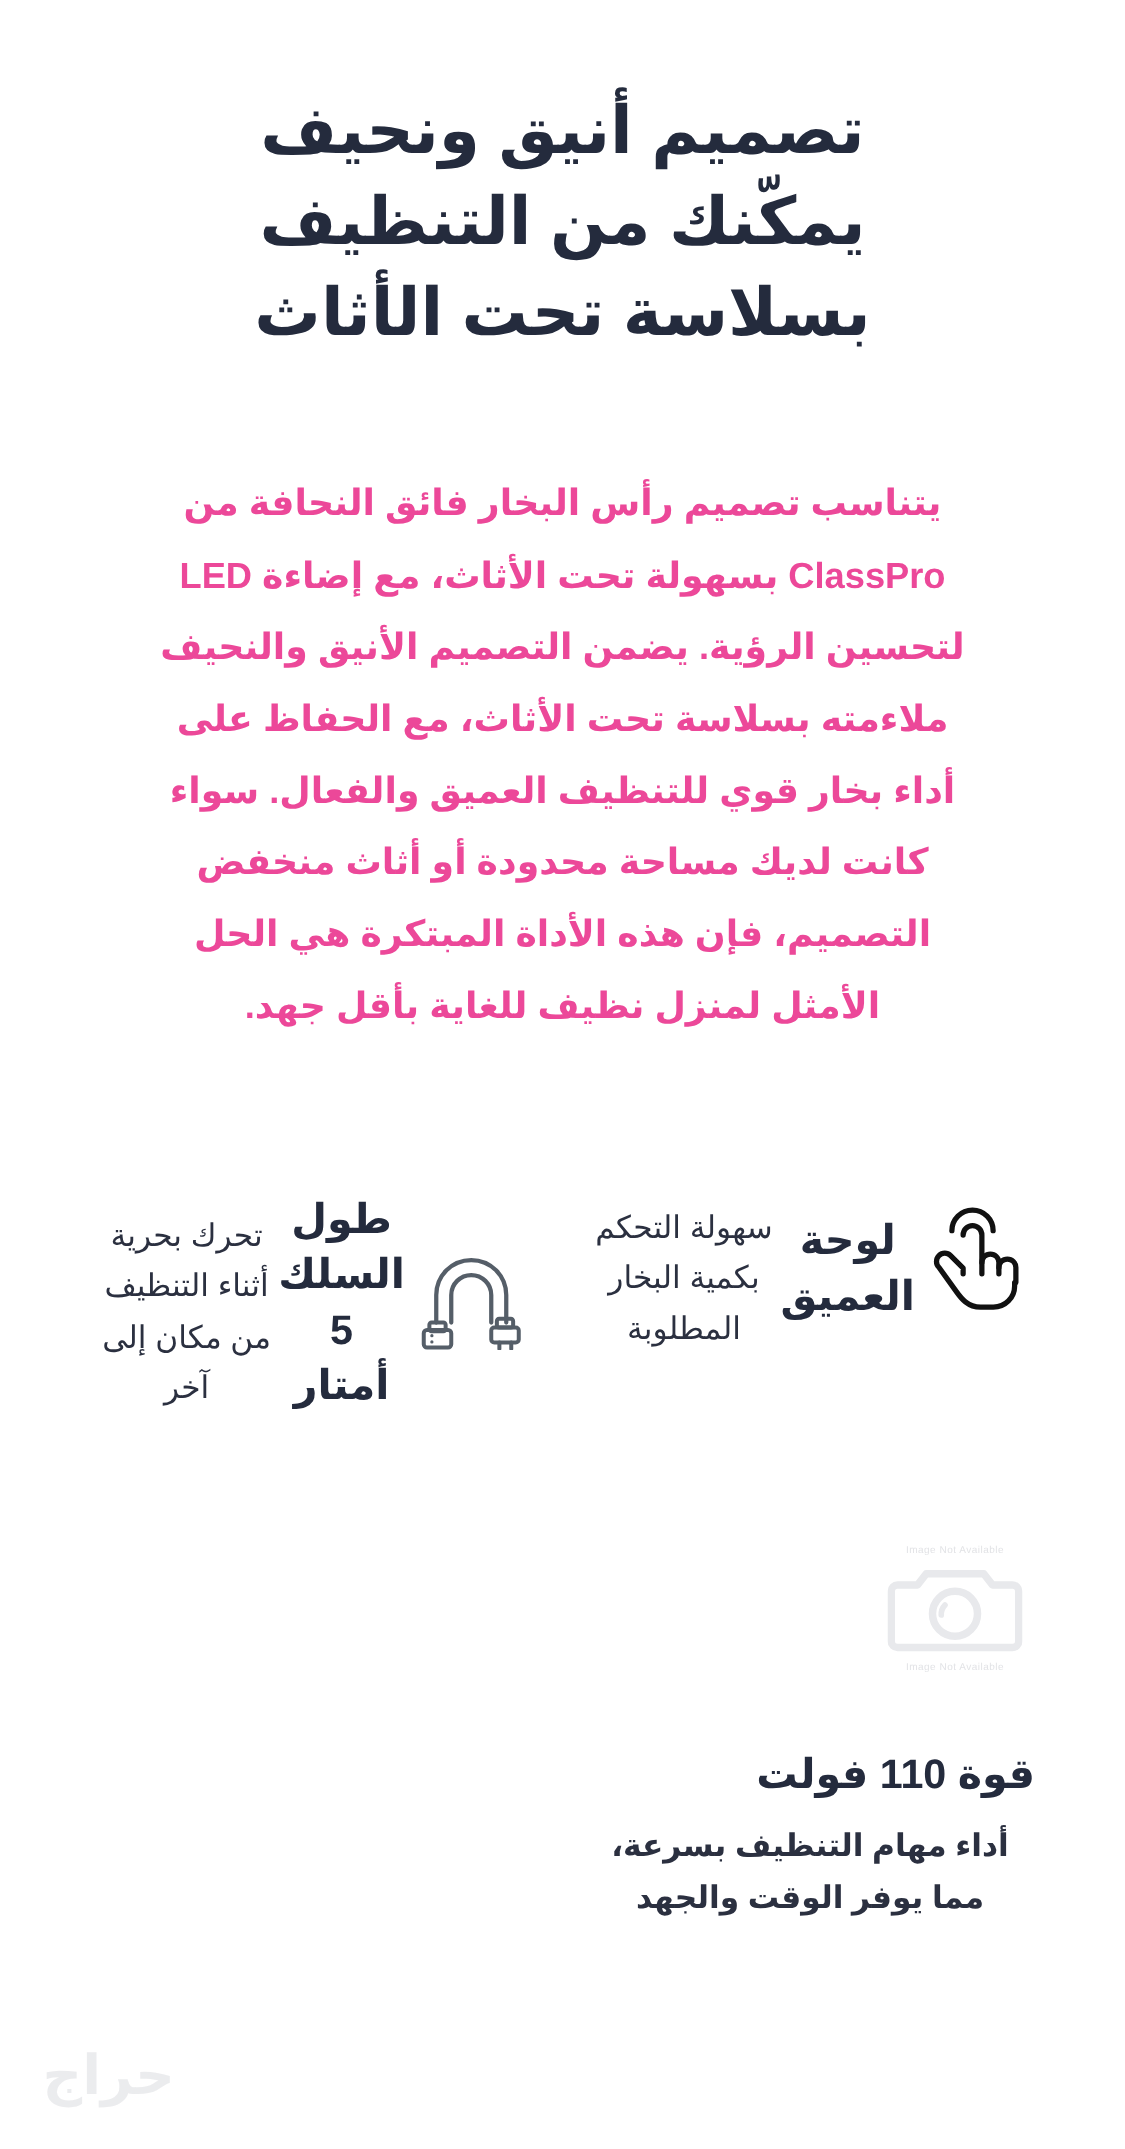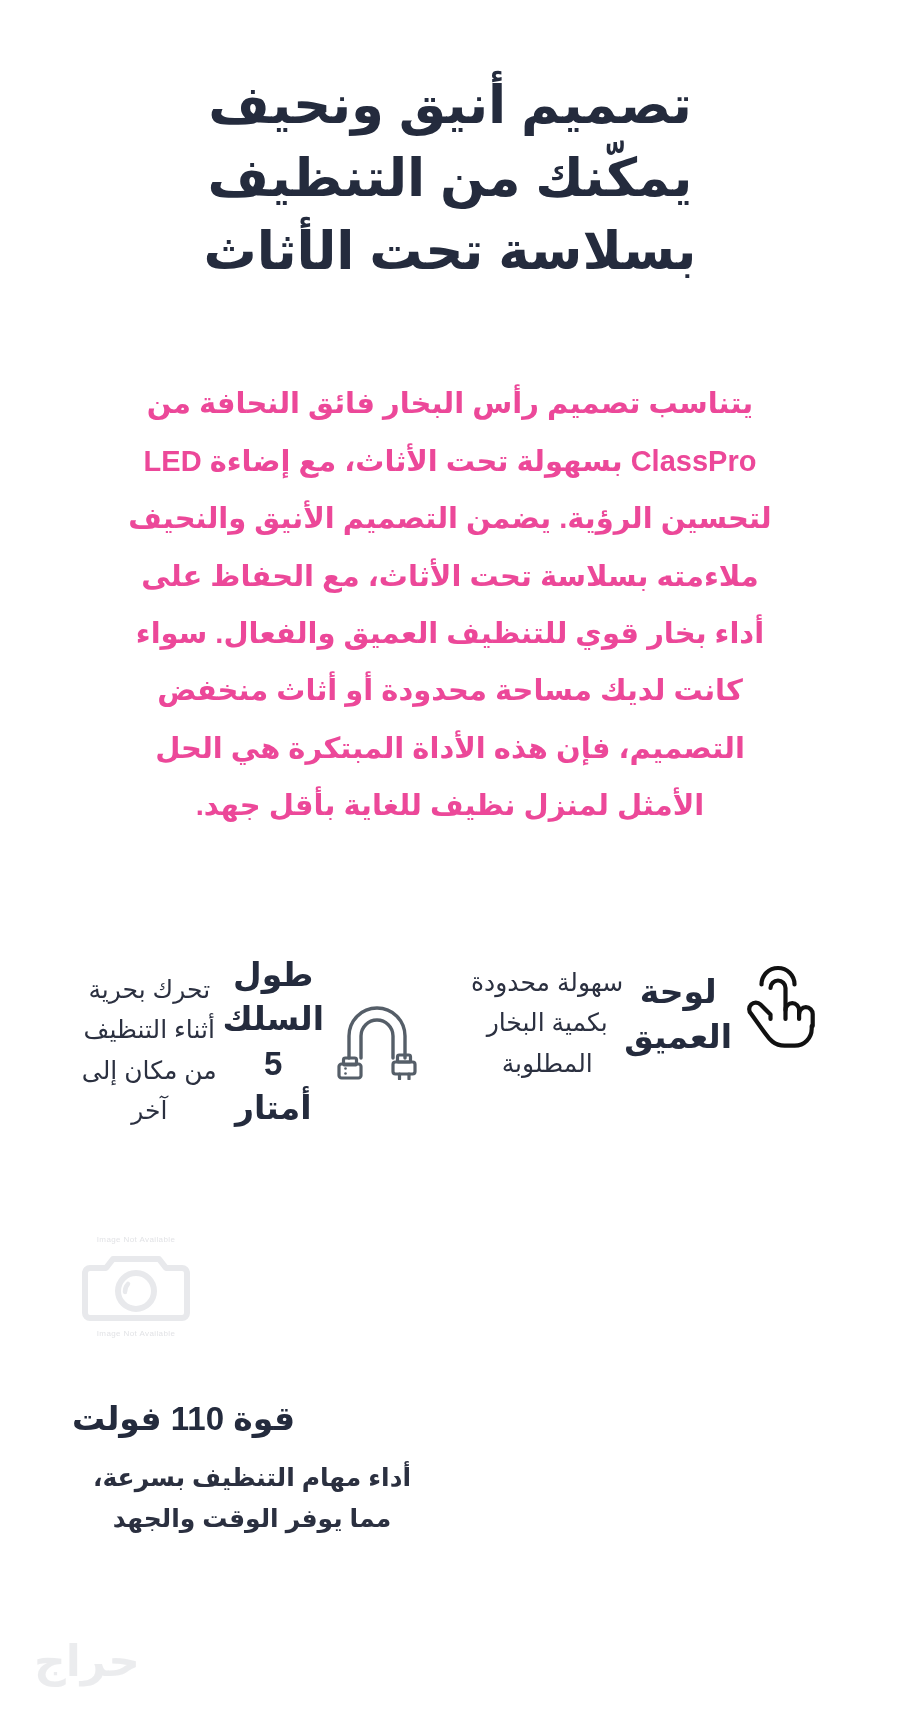--- a/index.html
+++ b/index.html
@@ -91,21 +91,21 @@
     font-weight: 400;
     line-height: 1.62;
     color: #2b3040;
     max-width: 320px;
   }
 
   
   .feature-full {
     display: flex;
     flex-direction: column;
-    align-items: flex-end;
+    align-items: flex-start;
     text-align: center;
     padding: 84px 60px 0 60px;
   }
 
   .placeholder-image {
     width: 128px;
     height: 112px;
     position: relative;
     display: flex;
     flex-direction: column;
@@ -166,21 +166,21 @@
           <path d="M38.5 34a7.5 7.5 0 0 1 15 0v31" stroke="#111111" stroke-width="4.2" stroke-linecap="round" fill="none"></path>
 
           <path d="M53.5 56a6.8 6.8 0 0 1 13.6 0v9" stroke="#111111" stroke-width="4.2" stroke-linecap="round" fill="none"></path>
 
           <path d="M67.1 60a6.8 6.8 0 0 1 13.6 0v12" stroke="#111111" stroke-width="4.2" stroke-linecap="round" fill="none"></path>
 
           <path d="M38.5 65v-4.5l-10-10a6.6 6.6 0 0 0-9.4 9.3l14 19.5c3.8 5.3 9 12.4 19.4 12.4h10.2c9.5 0 17-7.6 17-17V72" stroke="#111111" stroke-width="4.2" stroke-linecap="round" stroke-linejoin="round" fill="none"></path>
         </svg>
       </div>
       <div class="feature-title">لوحة العميق</div>
-      <div class="feature-desc">سهولة محدودة بكمية البخار المطلوبة</div>
+      <div class="feature-desc">سهولة التحكم بكمية البخار المطلوبة</div>
     </div>
 
     <div class="feature-cell">
       <div class="feature-icon">
         <svg width="106" height="96" viewBox="0 0 106 96" fill="none" xmlns="http://www.w3.org/2000/svg" aria-hidden="true">
 
           <path d="M25 74V52c0-15.5 12.5-28 28-28s28 12.5 28 28v22" stroke="#555e68" stroke-width="3.4" stroke-linecap="round" fill="none"></path>
 
           <path d="M37 74V52c0-8.8 7.2-16 16-16s16 7.2 16 16v22" stroke="#555e68" stroke-width="3.4" stroke-linecap="round" fill="none"></path>
 

